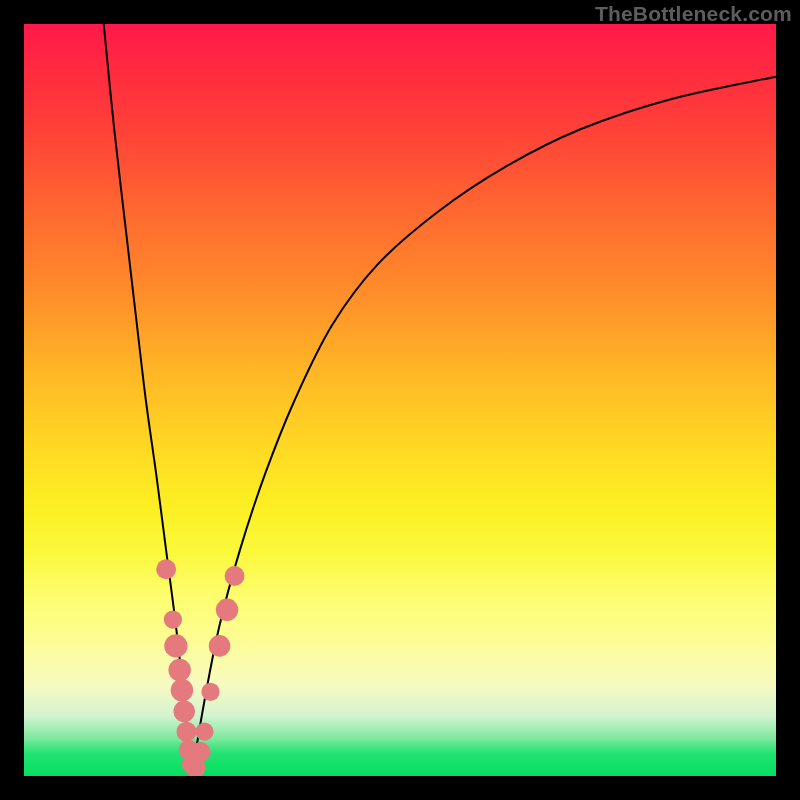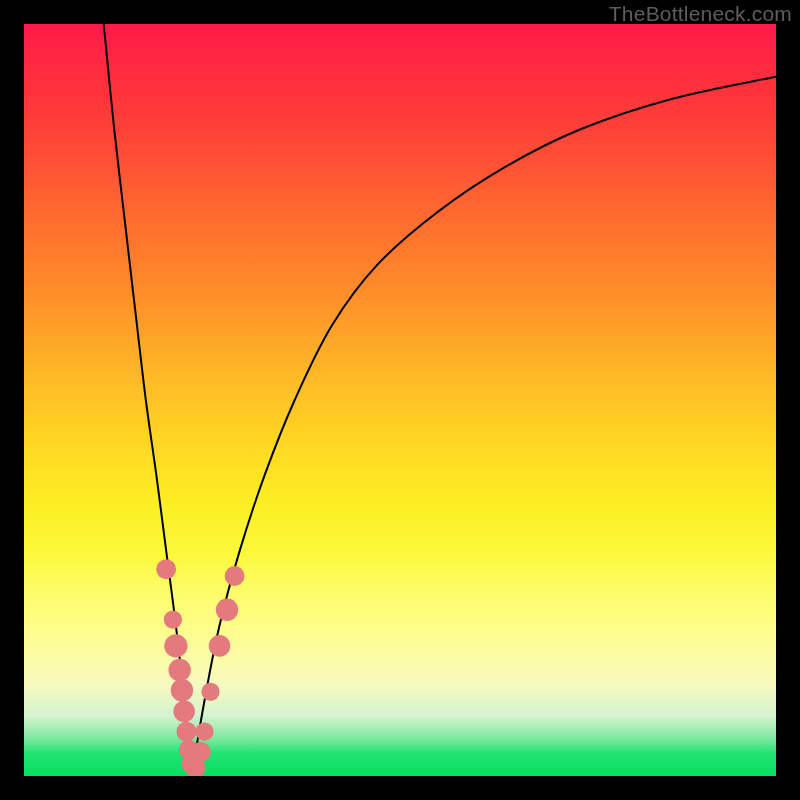--- a/index.html
+++ b/index.html
@@ -34,21 +34,21 @@
       #7de99f 95%,
       #21e372 97%,
       #04df5f 100%
     );
   }
   .watermark {
     position: absolute;
     top: 2px;
     right: 8px;
     font-size: 21px;
-    font-weight: 400;
+    font-weight: 700;
     color: #5d5d5d;
     letter-spacing: 0.2px;
   }
   svg.curve {
     position: absolute;
     left: 0;
     top: 0;
     width: 752px;
     height: 752px;
   }

